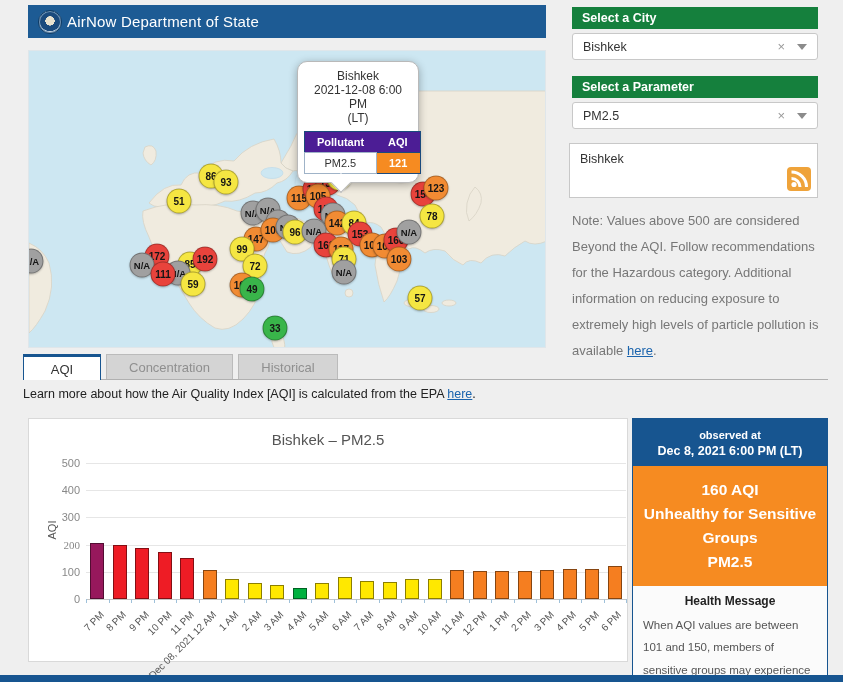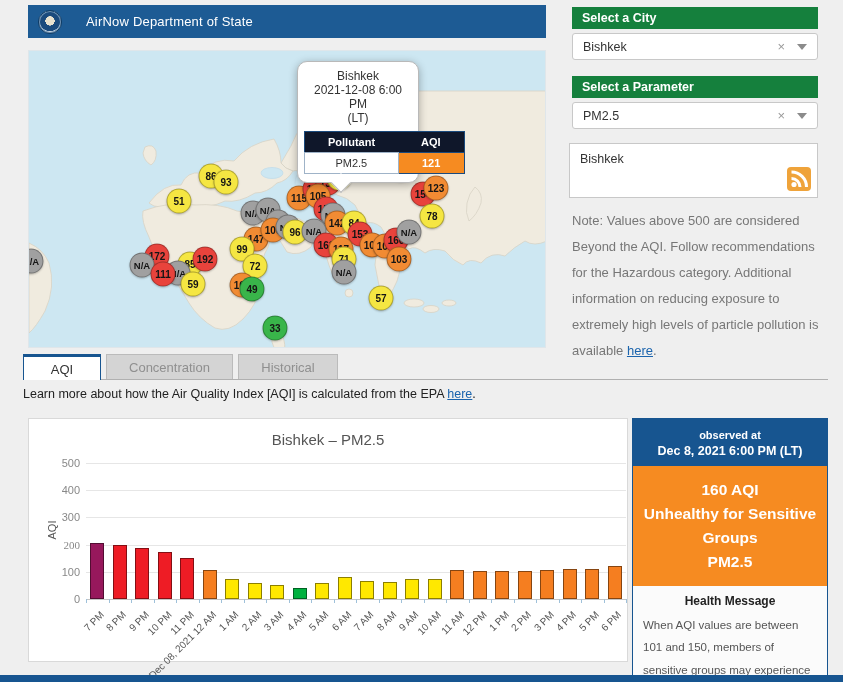--- a/index.html
+++ b/index.html
@@ -6,42 +6,42 @@
   html,body { width:843px; height:682px; overflow:hidden; background:#efefef;
               font-family:"Liberation Sans", sans-serif; }
   #page { position:relative; width:843px; height:682px; background:#efefef; }
 
   
   .app-header { position:absolute; left:28px; top:5px; width:518px; height:33px;
     background:#1d5b94; display:flex; align-items:center; padding-left:10px; }
   .seal { width:24px; height:24px; border-radius:50%;
     background:radial-gradient(circle at 50% 45%, #e9e2cf 0 28%, #1a4a7d 29% 62%, #cfd8e2 63% 74%, #8fa8bf 75% 100%);
     border:1px solid #0e3a63; box-shadow:0 0 0 1px #6f93b5 inset; flex:0 0 auto; }
-  .app-title { color:#ffffff; font-size:13px; font-weight:500; margin-left:24px; letter-spacing:.2px; }
+  .app-title { color:#ffffff; font-size:15px; font-weight:500; margin-left:5px; letter-spacing:.2px; }
 
   
   .map { position:absolute; left:28px; top:50px; width:518px; height:298px;
     background:#cde7f2; overflow:hidden; border:1px solid #dfe6ea; }
   .map svg { position:absolute; left:0; top:0; }
   .marker { position:absolute; width:25px; height:25px; border-radius:50%;
     display:flex; align-items:center; justify-content:center;
     font-size:10px; font-weight:bold; color:#151515;
     border:1px solid rgba(0,0,0,.28); box-shadow:0 1px 2px rgba(0,0,0,.25);
     transform:translate(-50%,-50%); cursor:pointer; }
   
   .popup { position:absolute; left:268px; top:10px; width:122px; background:#ffffff;
     border:1px solid #b9b9b9; border-radius:10px; box-shadow:0 2px 8px rgba(0,0,0,.3);
     z-index:200; padding:7px 6px 8px; text-align:center; }
   .popup-tail { position:absolute; left:36px; bottom:-8px; width:14px; height:14px;
     background:#ffffff; border-right:1px solid #b9b9b9; border-bottom:1px solid #b9b9b9;
     transform:rotate(45deg); }
   .popup .city { font-size:12px; color:#333; }
   .popup .dt   { font-size:12px; color:#333; }
   .popup table { margin:6px auto 0; border-collapse:collapse; border:1px solid #1a4a7d; }
-  .popup th { background:#0f172a; color:#fff; font-size:11px; font-weight:bold; padding:4px 23px; }
+  .popup th { background:#4c1d95; color:#fff; font-size:11px; font-weight:bold; padding:4px 12px; }
   .popup td { font-size:11px; padding:4px 6px; text-align:center; }
   .popup td.pol { background:#fff; color:#333; border:1px solid #9fb3c8; }
   .popup td.aqi { background:#f68b21; color:#fff; font-weight:bold; border:1px solid #1a4a7d; }
 
   
   .side-head { position:absolute; width:246px; height:22px; background:#15803d;
     color:#fff; font-size:12.5px; font-weight:bold; line-height:22px; padding-left:10px; }
   .combo { position:absolute; width:246px; height:27px; background:#fff;
     border:1px solid #c8c8c8; border-radius:3px; display:flex; align-items:center;
     font-size:12.5px; color:#333; padding-left:10px; cursor:pointer; }
@@ -170,21 +170,21 @@
         <div class="marker" style="left: 331px; top: 183px; background: rgb(232, 67, 60); z-index: 34;">153</div>
         <div class="marker" style="left: 297px; top: 194px; background: rgb(232, 67, 60); z-index: 35;">161</div>
         <div class="marker" style="left: 312px; top: 198px; background: rgb(241, 139, 51); z-index: 36;">117</div>
         <div class="marker" style="left: 315px; top: 208px; background: rgb(245, 230, 66); z-index: 37;">71</div>
         <div class="marker" style="left: 315px; top: 221px; background: rgb(160, 160, 160); z-index: 38; font-size: 9.5px;">N/A</div>
         <div class="marker" style="left: 343px; top: 194px; background: rgb(241, 139, 51); z-index: 39;">104</div>
         <div class="marker" style="left: 356px; top: 195px; background: rgb(241, 139, 51); z-index: 40;">109</div>
         <div class="marker" style="left: 367px; top: 189px; background: rgb(232, 67, 60); z-index: 41;">160</div>
         <div class="marker" style="left: 380px; top: 181px; background: rgb(160, 160, 160); z-index: 42; font-size: 9.5px;">N/A</div>
         <div class="marker" style="left: 370px; top: 208px; background: rgb(241, 139, 51); z-index: 43;">103</div>
-        <div class="marker" style="left: 352px; top: 247px; background: rgb(245, 230, 66); z-index: 44;">57</div>
+        <div class="marker" style="left: 391px; top: 247px; background: rgb(245, 230, 66); z-index: 44;">57</div>
         <div class="marker" style="left: 372px; top: 118px; background: rgb(232, 67, 60); z-index: 45;">153</div>
         <div class="marker" style="left: 394px; top: 143px; background: rgb(232, 67, 60); z-index: 46;">154</div>
         <div class="marker" style="left: 407px; top: 137px; background: rgb(241, 139, 51); z-index: 47;">123</div>
         <div class="marker" style="left: 403px; top: 165px; background: rgb(245, 230, 66); z-index: 48;">78</div>
       </div>
 
     <div class="popup">
       <div class="popup-tail"></div>
       <div class="city">Bishkek</div>
       <div class="dt">2021-12-08 6:00 PM</div>

